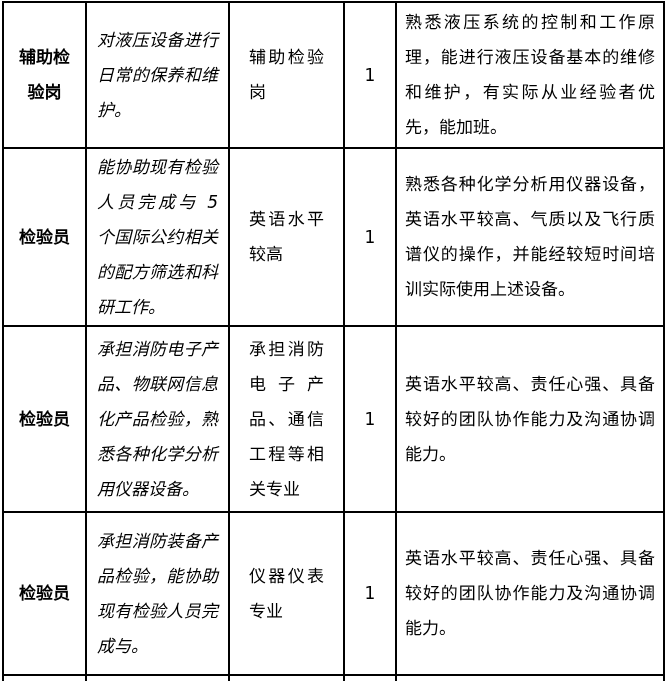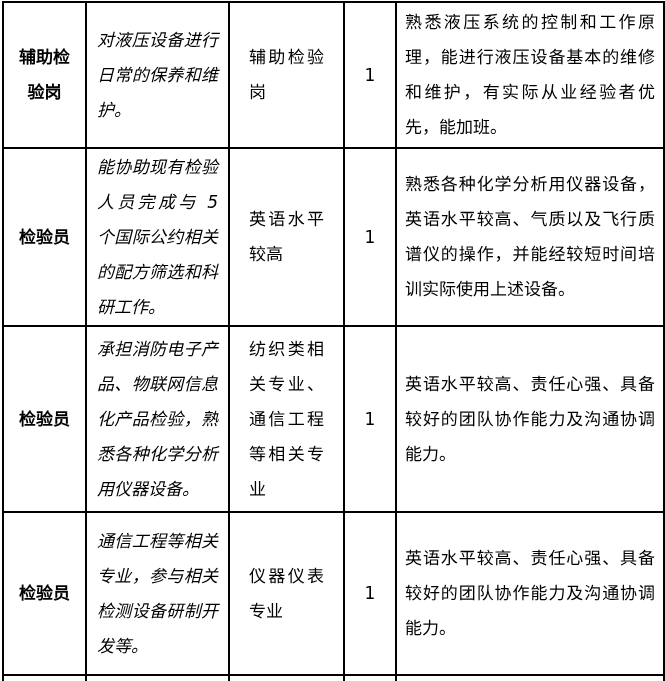--- a/index.html
+++ b/index.html
@@ -91,27 +91,27 @@
       <tr class="rh2">
         <td class="cell-position">检验员</td>
         <td class="cell-duties">能协助现有检验人员完成与 5 个国际公约相关的配方筛选和科研工作。</td>
         <td class="cell-major">英语水平较高</td>
         <td class="cell-count">1</td>
         <td class="cell-req">熟悉各种化学分析用仪器设备，英语水平较高、气质以及飞行质谱仪的操作，并能经较短时间培训实际使用上述设备。</td>
       </tr>
       <tr class="rh3">
         <td class="cell-position">检验员</td>
         <td class="cell-duties">承担消防电子产品、物联网信息化产品检验，熟悉各种化学分析用仪器设备。</td>
-        <td class="cell-major">纺织类相关专业、通信工程等相关专业</td>
+        <td class="cell-major">承担消防电子产品、通信工程等相关专业</td>
         <td class="cell-count">1</td>
         <td class="cell-req">英语水平较高、责任心强、具备较好的团队协作能力及沟通协调能力。</td>
       </tr>
       <tr class="rh4">
         <td class="cell-position">检验员</td>
-        <td class="cell-duties">通信工程等相关专业，参与相关检测设备研制开发等。</td>
+        <td class="cell-duties">承担消防装备产品检验，能协助现有检验人员完成与。</td>
         <td class="cell-major">仪器仪表专业</td>
         <td class="cell-count">1</td>
         <td class="cell-req">英语水平较高、责任心强、具备较好的团队协作能力及沟通协调能力。</td>
       </tr>
       <tr class="rh5">
         <td class="cell-position"></td>
         <td class="cell-duties"></td>
         <td class="cell-major"></td>
         <td class="cell-count"></td>
         <td class="cell-req"></td>

